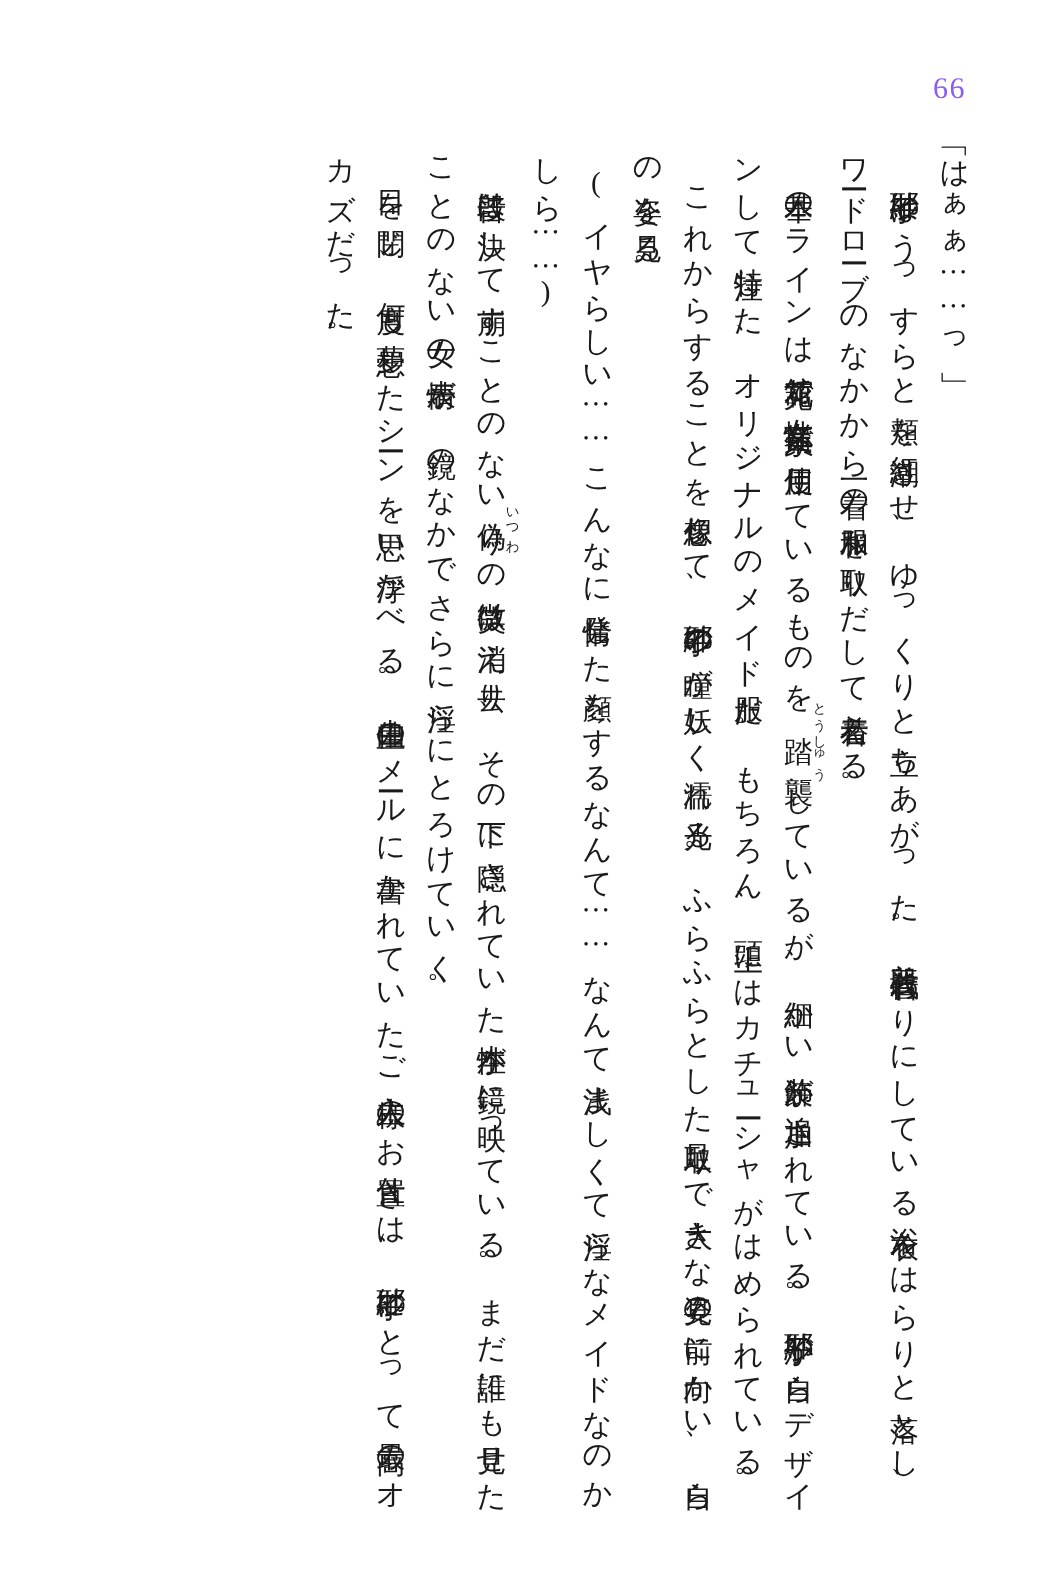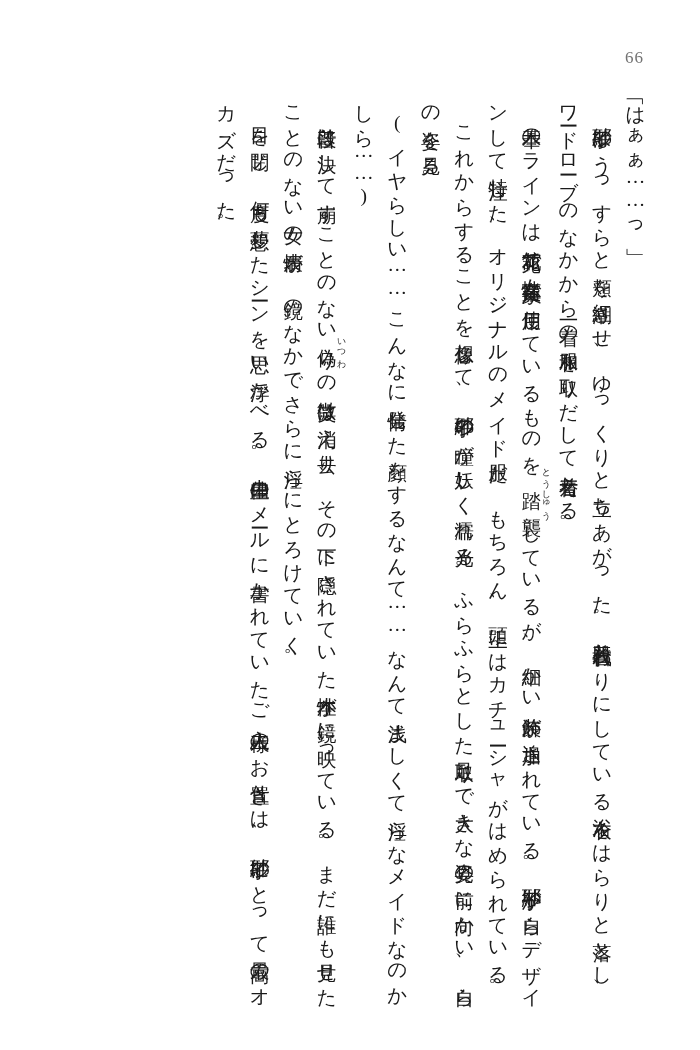--- a/index.html
+++ b/index.html
@@ -20,23 +20,23 @@
     width: 700px;
     height: 1050px;
     box-sizing: border-box;
   }
 
   
   .page-number {
     position: absolute;
     top: 48px;
     right: 56px;
-    font-size: 17px;
+    font-size: 20px;
     letter-spacing: 1px;
-    color: #737373;
+    color: #8b5cf6;
     font-family: "Liberation Serif", "DejaVu Serif", serif;
   }
 
   
   .text-block {
     position: absolute;
     top: 92px;
     right: 48px;
     bottom: 52px;
     left: 52px;

